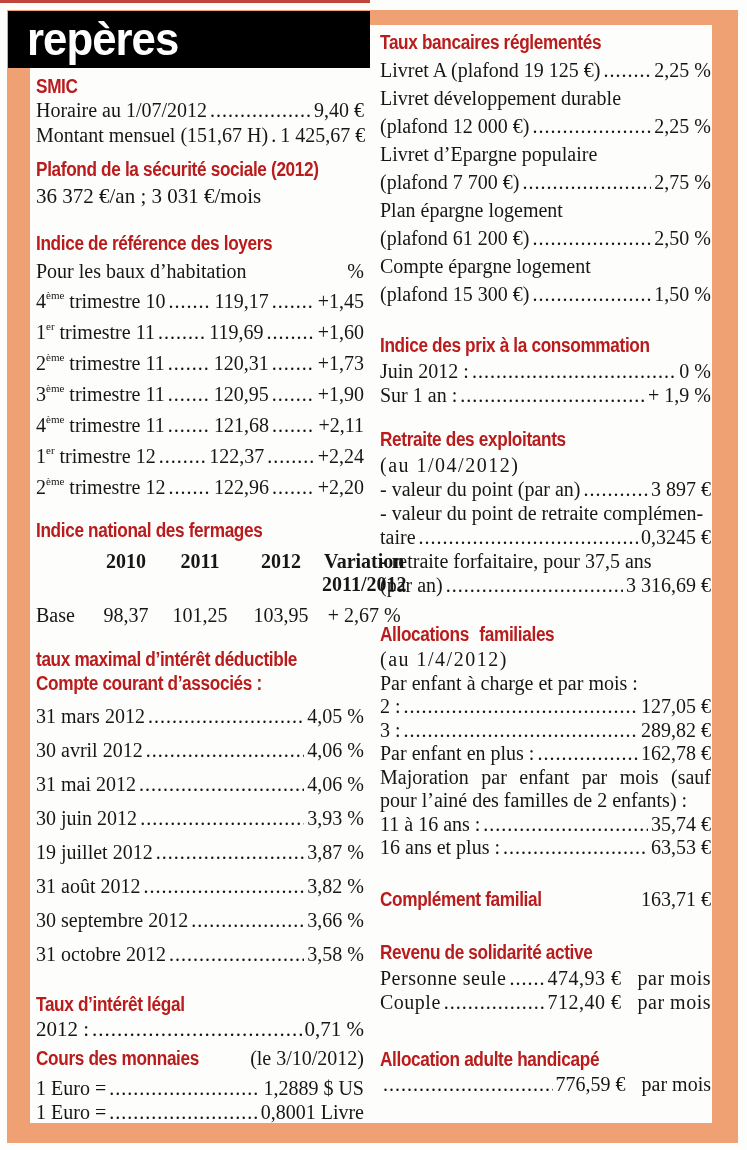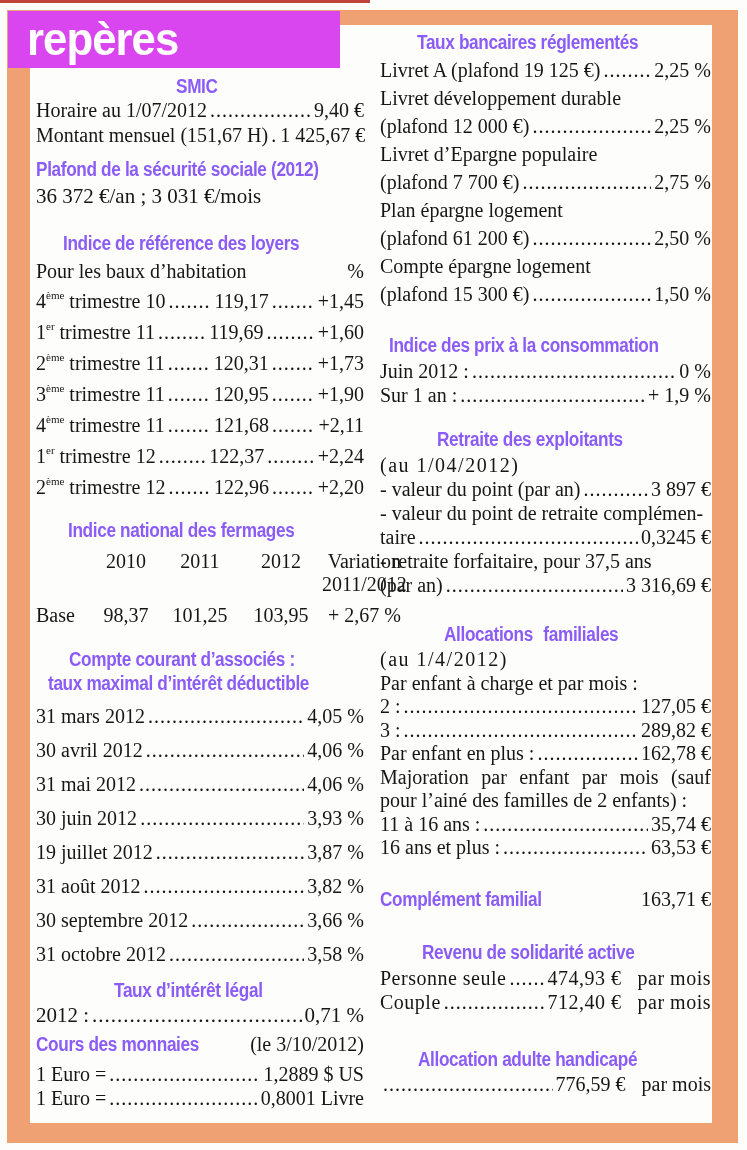--- a/index.html
+++ b/index.html
@@ -3,58 +3,58 @@
 <meta charset="utf-8">
 <style>
   html,body{margin:0;padding:0;background:#fff;}
   .page{position:relative;width:747px;height:1150px;background:#fdfdfc;overflow:hidden;
         font-family:"Liberation Serif","DejaVu Serif",serif;color:#161616;}
   
   .frame{position:absolute;left:7px;top:10px;width:731px;height:1133px;box-sizing:border-box;
          border:20px solid #f0a173;border-top-width:15px;border-left-width:23px;border-right-width:26px;}
   .topline{position:absolute;left:0;top:0;width:370px;height:3px;background:#c2453c;}
   
-  .banner{position:absolute;left:8px;top:11px;width:332px;height:57px;background:#d946ef;}
+  .banner{position:absolute;left:8px;top:11px;width:362px;height:57px;background:#000000;}
   .banner .t{display:inline-block;margin:2px 0 0 19px;font-family:"Liberation Sans","DejaVu Sans",sans-serif;
              font-weight:700;font-size:46px;line-height:53px;color:#fff;letter-spacing:-1px;
              transform:scaleX(0.95);transform-origin:0 50%;}
   
   .col{position:absolute;}
   .col-left{left:36px;top:74px;width:328px;}
   .col-right{left:380px;top:30px;width:331px;}
   
-  .h{font-family:"Liberation Sans","DejaVu Sans",sans-serif;font-weight:700;color:#8b5cf6;
-     font-size:20px;line-height:24px;white-space:nowrap;text-align:center;}
+  .h{font-family:"Liberation Sans","DejaVu Sans",sans-serif;font-weight:700;color:#b91c1c;
+     font-size:20px;line-height:24px;white-space:nowrap;}
   .hx{display:inline-block;transform:scaleX(0.86);transform-origin:0 50%;letter-spacing:-0.4px;}
   
   .row{display:flex;align-items:flex-end;font-size:20px;}
   .line{font-size:20px;}
   .lbl,.val{white-space:nowrap;}
   .dots{flex:1 1 0;overflow:hidden;white-space:nowrap;margin:0 3px;min-width:6px;}
   .dots::after{content:"....................................................................................................";letter-spacing:1px;}
   .suffix{margin-left:16px;white-space:nowrap;}
   sup{font-size:11px;line-height:0;position:relative;top:-1px;letter-spacing:0;}
   .rest{margin-left:5px;}
   
   .sec-smic .row{line-height:25px;}
   .sec-plafond{margin-top:9px;}
   .ptext{font-size:21px;line-height:27px;margin-top:2px;}
   .sec-loyers{margin-top:21px;}
   .sec-loyers .sub{line-height:29px;margin-top:2px;}
   .sec-loyers .row.q{line-height:31px;}
   .sec-fermages{margin-top:15px;}
   .fgrid{display:grid;grid-template-columns:56px 68px 80px 82px 1fr;font-size:20px;line-height:23px;margin-top:8px;}
   .fgrid .c{text-align:center;white-space:nowrap;}
-  .fgrid .fb{font-weight:400;}
+  .fgrid .fb{font-weight:700;}
   .fgrid .base{padding-top:8px;text-align:left;}
   .fgrid .bv{padding-top:8px;}
   .sec-compte{margin-top:20px;}
   .sec-compte .row{line-height:34px;}
   .sec-compte .h{line-height:24px;}
-  .sec-tauxlegal{margin-top:7px;}
+  .sec-tauxlegal{margin-top:21px;}
   .sec-tauxlegal .row{line-height:27px;font-size:21px;}
   .sec-monnaies{margin-top:3px;}
   .sec-monnaies .row{line-height:24px;}
   .hrow{display:flex;align-items:baseline;}
   .hrow .spacer{flex:1;}
   .hrow .blackval{font-size:20px;white-space:nowrap;}
   .sec-monnaies .hrow{margin-bottom:6px;}
   
   .sec-bancaires .row,.sec-bancaires .line{line-height:28px;}
   .sec-prix{margin-top:25px;}
@@ -178,22 +178,22 @@
         <span class="c fb">2011/2012</span>
         <span class="base">Base</span>
         <span class="c bv">98,37</span>
         <span class="c bv">101,25</span>
         <span class="c bv">103,95</span>
         <span class="c bv">+ 2,67 %</span>
       </div>
     </div>
 
     <div class="sec-compte">
+      <div class="h"><span class="hx">taux maximal d’intérêt déductible</span></div>
       <div class="h"><span class="hx">Compte courant d’associés :</span></div>
-      <div class="h"><span class="hx">taux maximal d’intérêt déductible</span></div>
       <div class="row" style="margin-top:4px">
         <span class="lbl">31 mars 2012</span>
         <span class="dots"></span>
         <span class="val">4,05 %</span>
       </div>
       <div class="row">
         <span class="lbl">30 avril 2012</span>
         <span class="dots"></span>
         <span class="val">4,06 %</span>
       </div>

